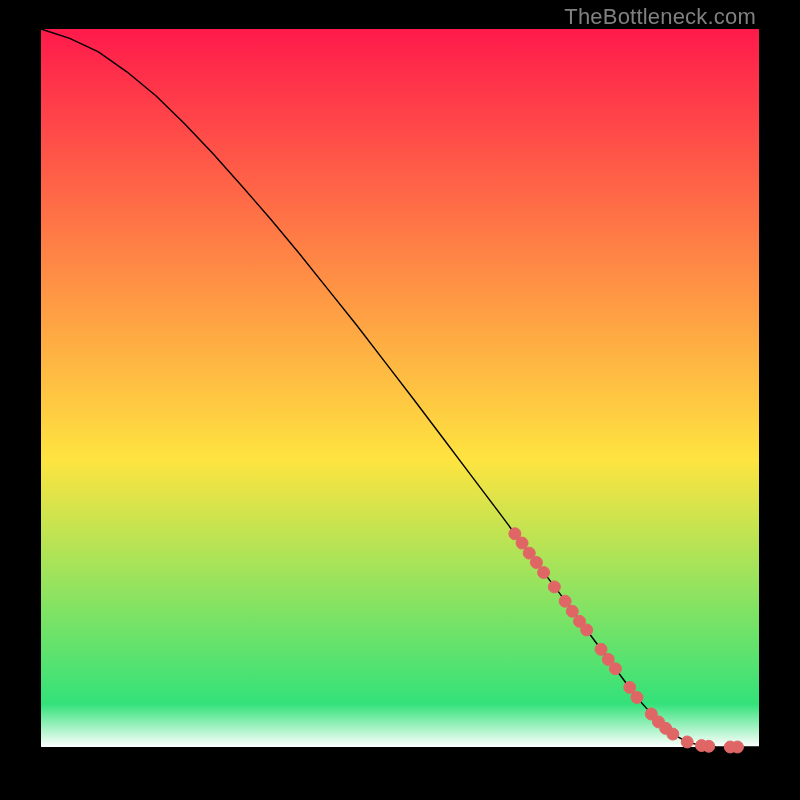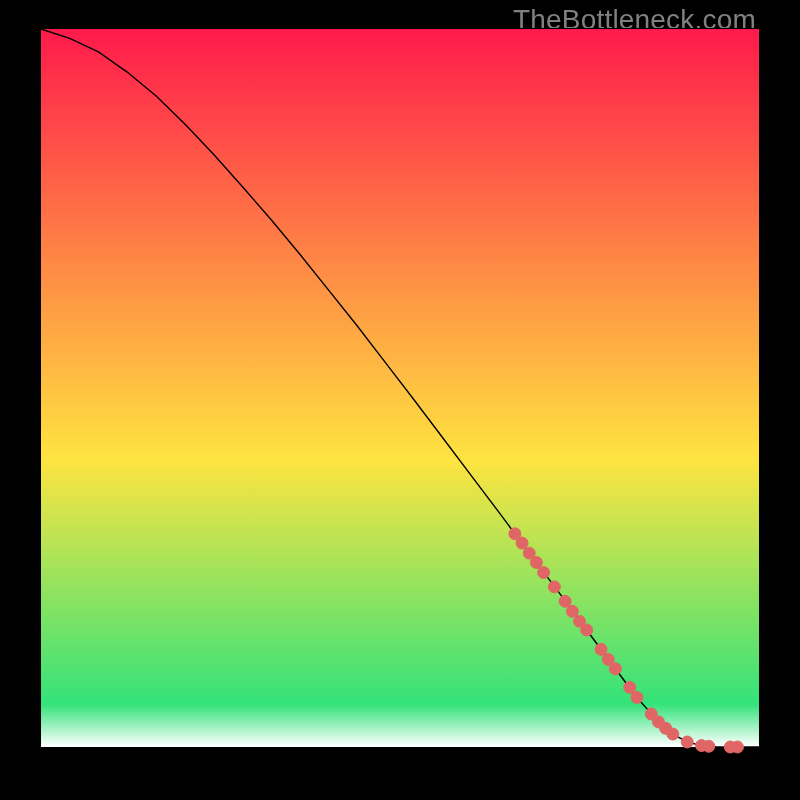--- a/index.html
+++ b/index.html
@@ -24,21 +24,21 @@
     width: 720px;
     height: 720px;
     border: 1px solid #000;
     box-sizing: border-box;
   }
   .watermark {
     position: absolute;
     top: 4px;
     right: 44px;
     color: #808080;
-    font-size: 28px;
+    font-size: 22px;
     letter-spacing: 0.2px;
     font-weight: 400;
   }
   svg.curve {
     position: absolute;
     left: 0;
     top: 0;
     width: 100%;
     height: 100%;
     overflow: visible;

